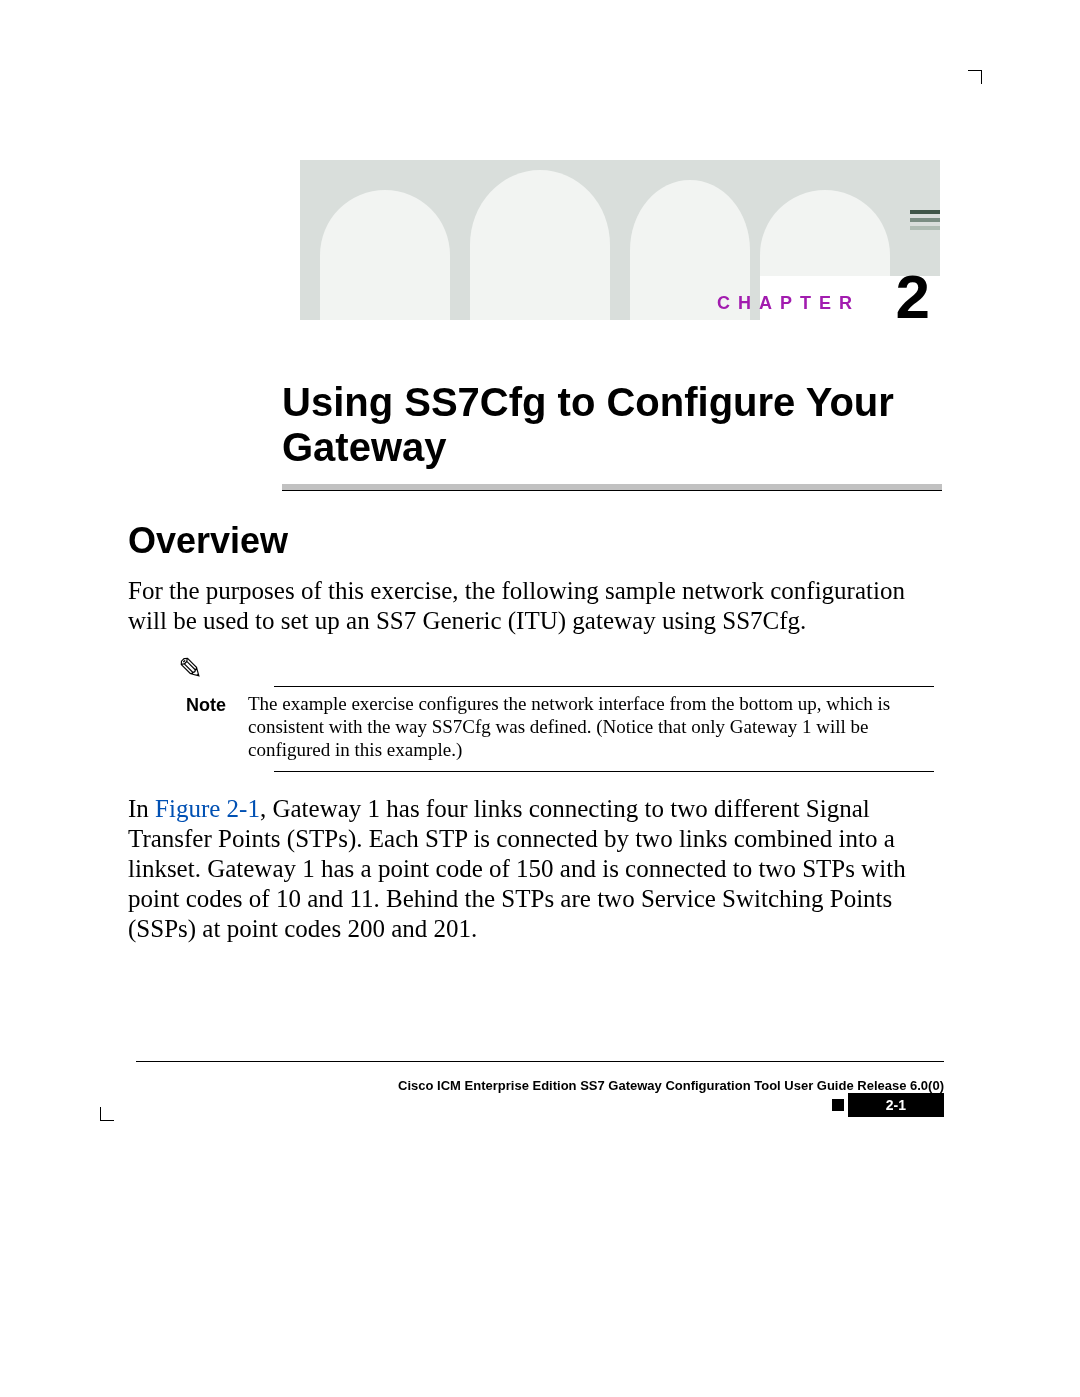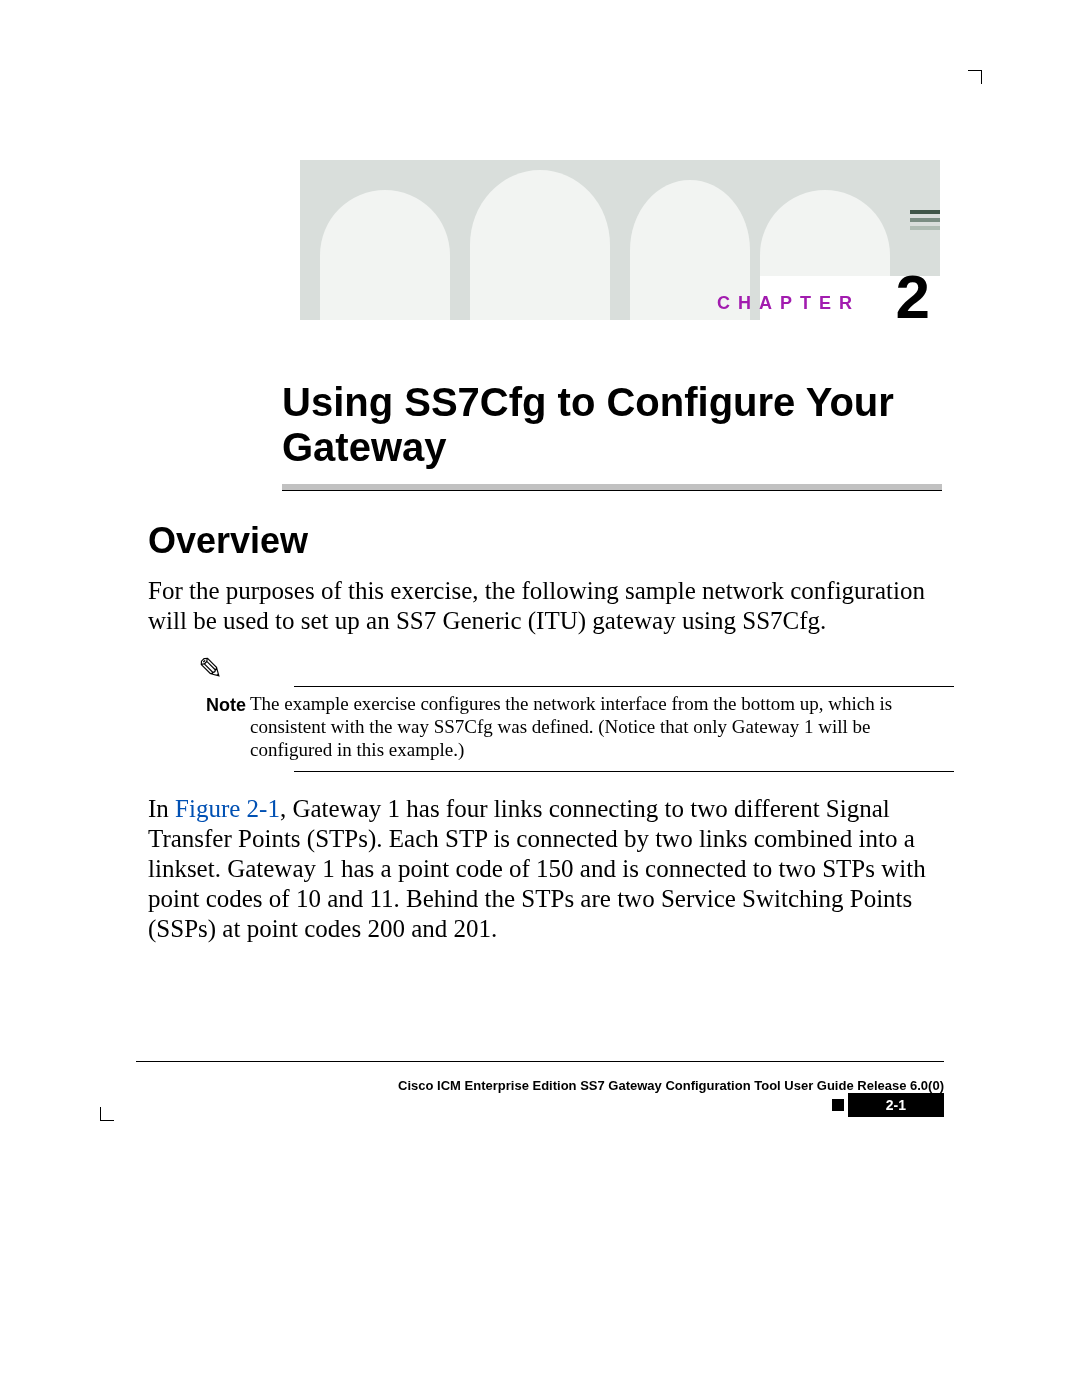--- a/index.html
+++ b/index.html
@@ -10,29 +10,29 @@
   .banner .chapter-label{position:absolute;right:80px;bottom:6px;font-family:Arial,Helvetica,sans-serif;font-size:18px;font-weight:bold;letter-spacing:8px;color:#a21caf}
   .banner .chapter-num{position:absolute;right:10px;bottom:-8px;font-family:Arial,Helvetica,sans-serif;font-size:62px;font-weight:bold;color:#000;line-height:1}
   .banner .stripe{position:absolute;right:0;height:4px;width:30px}
   .banner .s1{top:50px;background:#3f5648}
   .banner .s2{top:58px;background:#7a8d82}
   .banner .s3{top:66px;background:#b0bdb4}
   .title-wrap{position:absolute;top:380px;left:282px;width:660px}
   .title{font-family:Arial,Helvetica,sans-serif;font-size:40px;font-weight:bold;line-height:1.12;margin:0 0 10px 0}
   .rule-thick{height:6px;background:#c1c1c1;margin-top:14px}
   .rule-thin{height:1px;background:#000}
-  .section{position:absolute;top:520px;left:148px;width:806px}
+  .section{position:absolute;top:520px;left:128px;width:806px}
   .section-h{font-family:Arial,Helvetica,sans-serif;font-size:36px;font-weight:bold;margin:0 0 14px 0}
   .indent{margin-left:146px}
   .p{font-size:25px;line-height:1.2;margin:0 16px 18px 0}
   .note-block{margin-top:6px;margin-left:50px}
   .note-head{display:flex;align-items:flex-end;gap:10px}
   .note-icon{font-size:30px;line-height:1;color:#000}
   .note-rule-top{height:1px;background:#000;margin-left:96px;margin-right:0;margin-top:2px}
-  .note-row{display:flex;gap:4px;margin-top:6px}
+  .note-row{display:flex;gap:22px;margin-top:6px}
   .note-label{font-family:Arial,Helvetica,sans-serif;font-size:18px;font-weight:bold;min-width:48px;text-align:right;padding-top:2px}
   .note-body{font-size:19px;line-height:1.2;flex:1}
   .note-rule-bottom{height:1px;background:#000;margin-left:96px;margin-top:10px}
   .link{color:#0050b3}
   .footer{position:absolute;left:136px;right:136px;bottom:280px}
   .foot-line{height:1px;background:#000}
   .foot-title{font-family:Arial,Helvetica,sans-serif;font-size:13px;font-weight:bold;text-align:right;margin-top:16px}
   .foot-bar{display:flex;justify-content:flex-end;align-items:center;margin-top:0}
   .foot-sq{width:12px;height:12px;background:#000;margin-right:4px}
   .foot-pg{background:#000;color:#fff;font-family:Arial,Helvetica,sans-serif;font-size:14px;font-weight:bold;padding:4px 38px}

